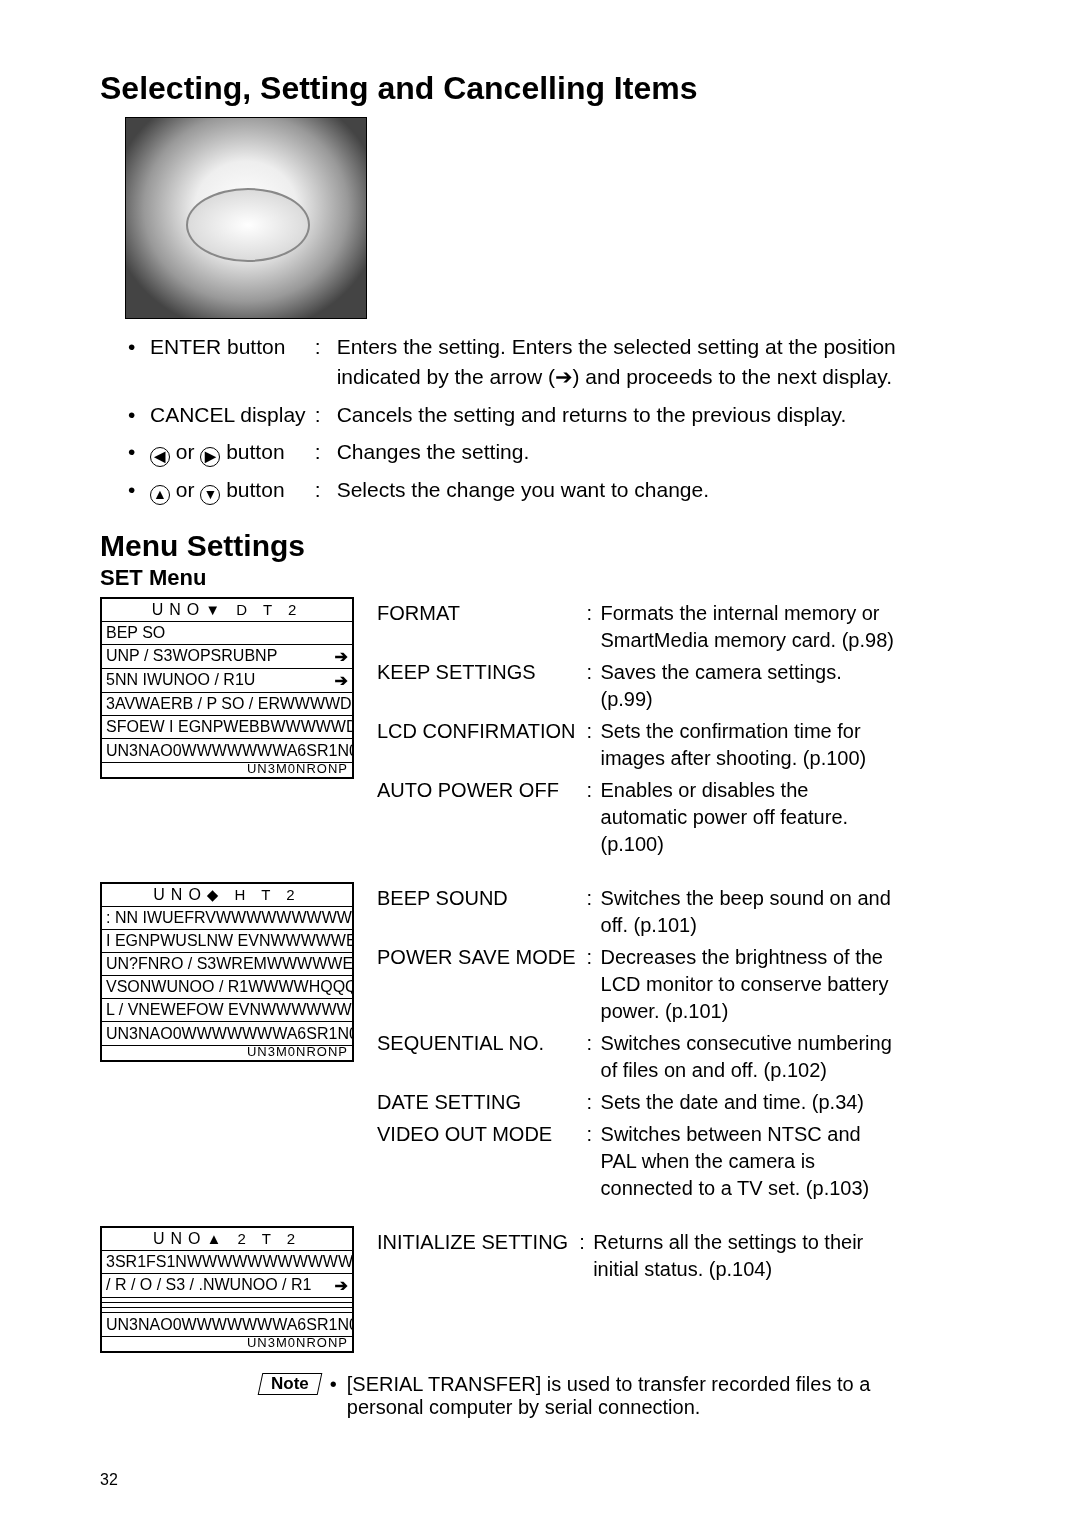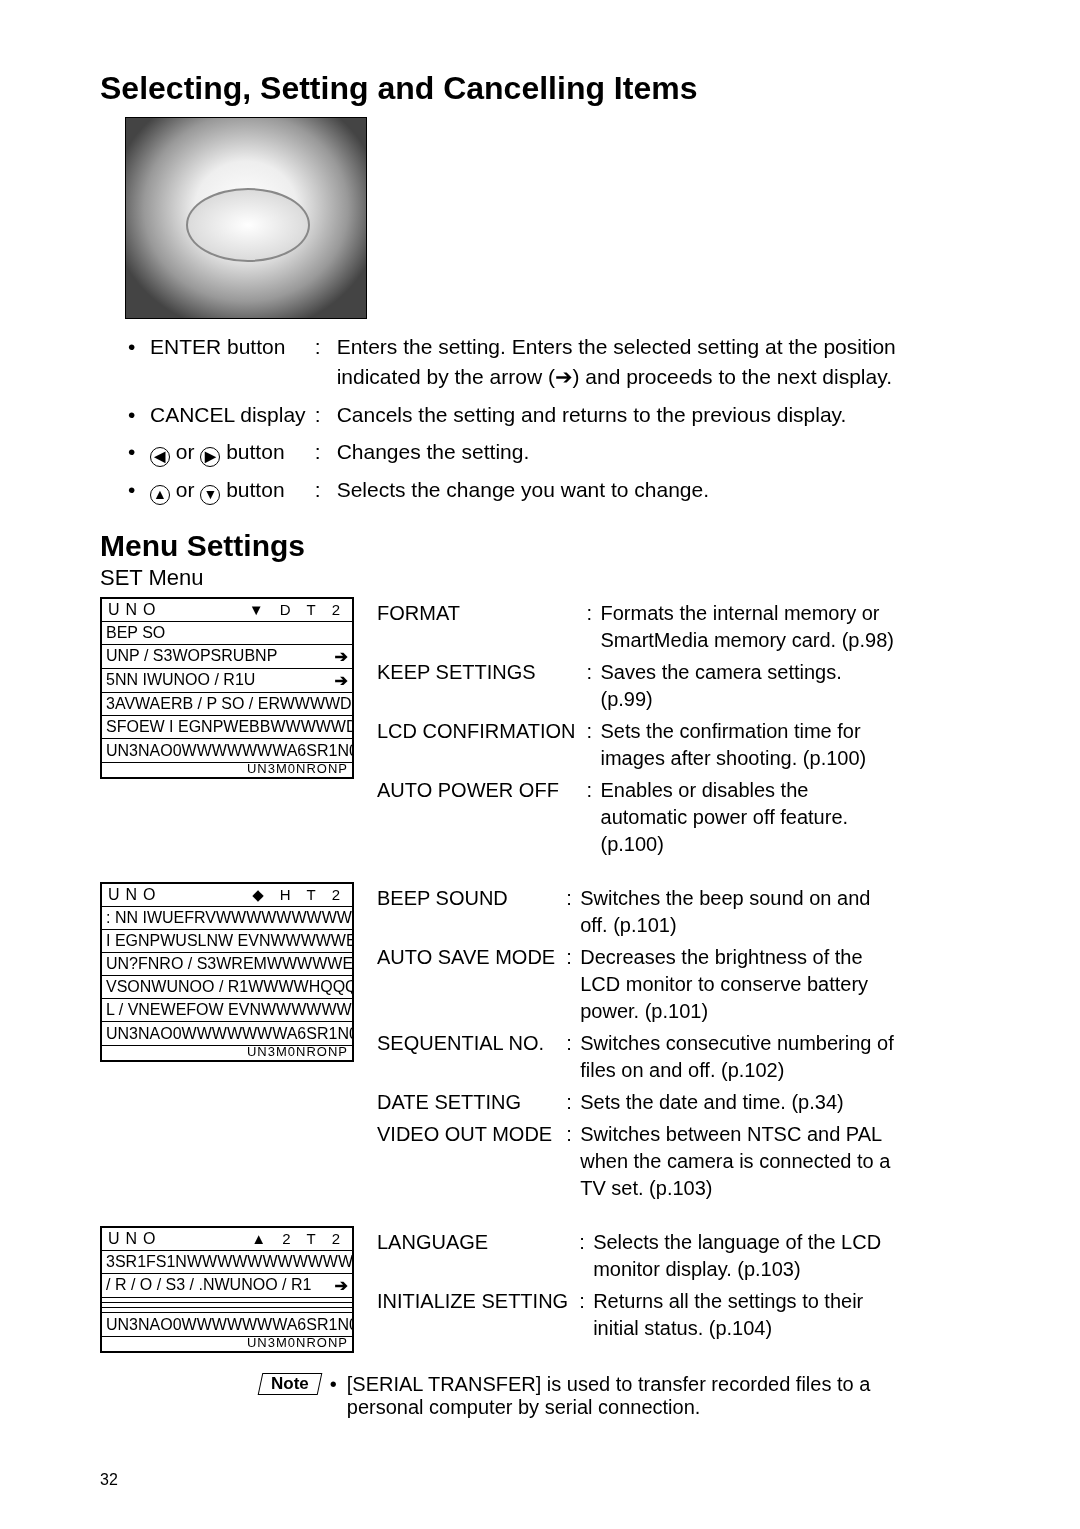--- a/index.html
+++ b/index.html
@@ -1,35 +1,35 @@
 <!DOCTYPE html>
 <html><head>
 <meta charset="utf-8">
 <style>
   html,body{margin:0;padding:0;background:#fff;font-family:Arial,Helvetica,sans-serif;color:#000}
   .page{width:992px;min-height:1529px;box-sizing:border-box;padding:70px 90px 30px 100px;position:relative}
   h1{font-size:32px;font-weight:bold;margin:0 0 10px 0}
   h2{font-size:30px;font-weight:bold;margin:18px 0 2px 0}
-  h3{font-size:22px;font-weight:normal;margin:0 0 6px 0}
+  h3{font-size:22px;font-weight:bold;margin:0 0 6px 0}
   .camera-img{width:240px;height:200px;border:1px solid #000;margin:6px 0 10px 25px;
     background:radial-gradient(ellipse at 50% 45%,#fff 0%,#eee 30%,#999 60%,#444 80%);
     position:relative}
   .camera-img::after{content:"";position:absolute;left:60px;top:70px;width:120px;height:70px;
     border-radius:50%;background:radial-gradient(#fff,#ccc);border:2px solid #888}
   .btn-table{margin-left:25px;font-size:21px;line-height:1.45}
   .btn-table td{vertical-align:top;padding-bottom:4px}
   .btn-table td.bul{width:18px}
   .btn-table td.lbl{white-space:nowrap;padding-right:6px}
   .btn-table td.col{width:18px}
   .circ{display:inline-block;border:1.5px solid #000;border-radius:50%;width:18px;height:18px;
     text-align:center;font-size:14px;line-height:16px;vertical-align:-2px;font-weight:bold}
   .set-block{display:flex;gap:20px;align-items:flex-start;margin-bottom:20px}
   .menu-box{width:250px;border:2px solid #000;font-family:"Arial Narrow",Arial;font-size:16px;
     background:#fff;position:relative;padding:0 0 14px 0}
-  .menu-title{display:flex;justify-content:space-between;border-bottom:1px solid #000;
+  .menu-title{display:flex;justify-content:center;border-bottom:1px solid #000;
     padding:2px 6px;letter-spacing:6px}
   .menu-row{border-bottom:1px solid #000;padding:2px 4px;display:flex;justify-content:space-between;
     white-space:nowrap;overflow:hidden;font-stretch:condensed}
   .menu-row span.ar{font-weight:bold}
   .menu-bottom{position:absolute;bottom:1px;right:4px;font-size:13px;letter-spacing:1px}
   .desc-table{font-size:20px;line-height:1.35;flex:1}
   .desc-table td{vertical-align:top;padding-bottom:2px}
   .desc-table td.k{white-space:nowrap;padding-right:8px}
   .desc-table td.c{width:10px}
   .note-row{display:flex;gap:10px;align-items:flex-start;margin-left:160px;font-size:20px}
@@ -169,21 +169,21 @@
       <div class="menu-bottom">UN3M0NRONP</div>
     </div>
     <table class="desc-table">
       <tbody>
           <tr>
             <td class="k">BEEP SOUND</td>
             <td class="c">:</td>
             <td>Switches the beep sound on and off.      (p.101)</td>
           </tr>
       <tr>
-            <td class="k">AUTO SAVE MODE</td>
+            <td class="k">POWER SAVE MODE</td>
             <td class="c">:</td>
             <td>Decreases the brightness of the LCD monitor to conserve battery power.      (p.101)</td>
           </tr>
       <tr>
             <td class="k">SEQUENTIAL NO.</td>
             <td class="c">:</td>
             <td>Switches consecutive numbering of files on and off.       (p.102)</td>
           </tr>
       <tr>
             <td class="k">DATE SETTING</td>
@@ -221,25 +221,20 @@
       <div class="menu-row">
           <span> </span>
         </div>
       <div class="menu-row">
           <span>UN3NAO0WWWWWWWA6SR1N0◀▶</span>
         </div>
       <div class="menu-bottom">UN3M0NRONP</div>
     </div>
     <table class="desc-table">
       <tbody>
-          <tr>
-            <td class="k">LANGUAGE</td>
-            <td class="c">:</td>
-            <td>Selects the language of the LCD monitor display.      (p.103)</td>
-          </tr>
       <tr>
             <td class="k">INITIALIZE SETTING</td>
             <td class="c">:</td>
             <td>Returns all the settings to their initial status.      (p.104)</td>
           </tr>
     </tbody>
       </table>
   </div>
 
   <div class="note-row">

